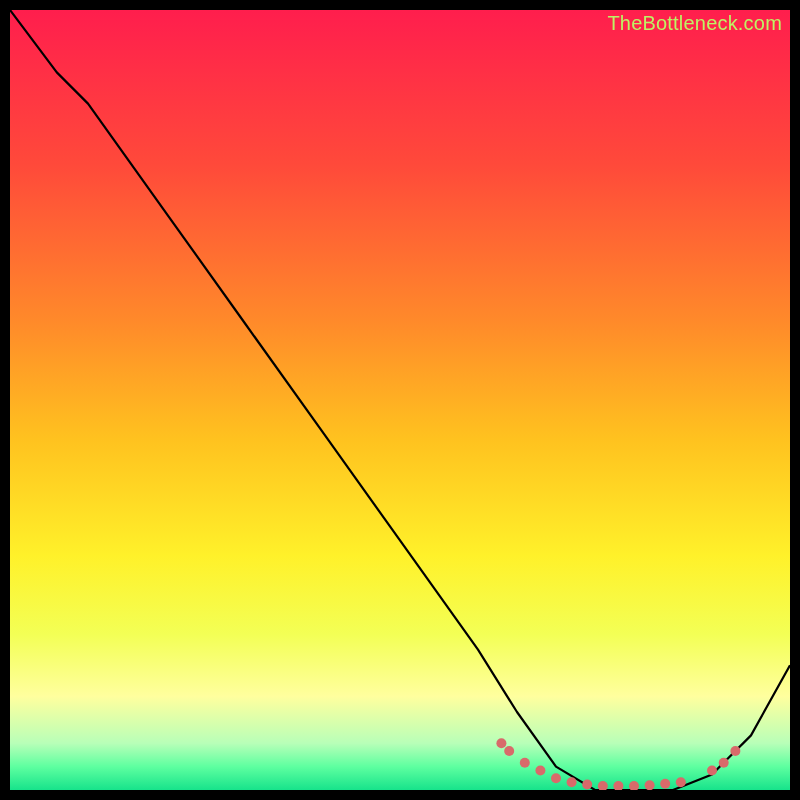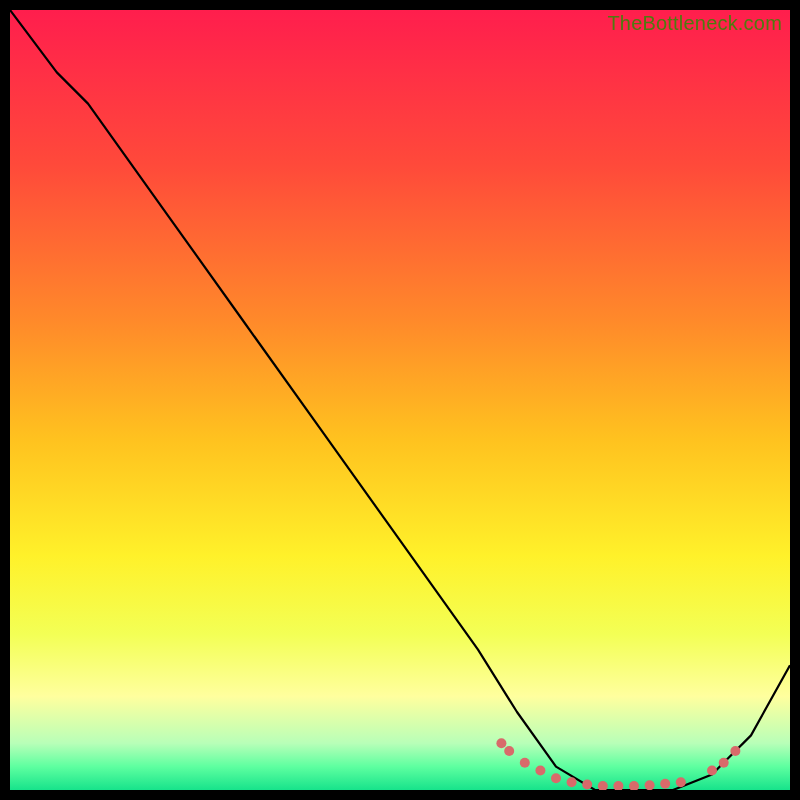--- a/index.html
+++ b/index.html
@@ -23,21 +23,21 @@
     position: absolute;
     left: 0;
     top: 0;
     width: 780px;
     height: 780px;
   }
   .watermark {
     position: absolute;
     top: 2px;
     right: 8px;
-    color: #4d7c0f;
+    color: #bef264;
     font-size: 20px;
     font-weight: 500;
     letter-spacing: 0.2px;
     user-select: none;
   }
   svg { display: block; }
 </style>
 </head>
 <body>
 

